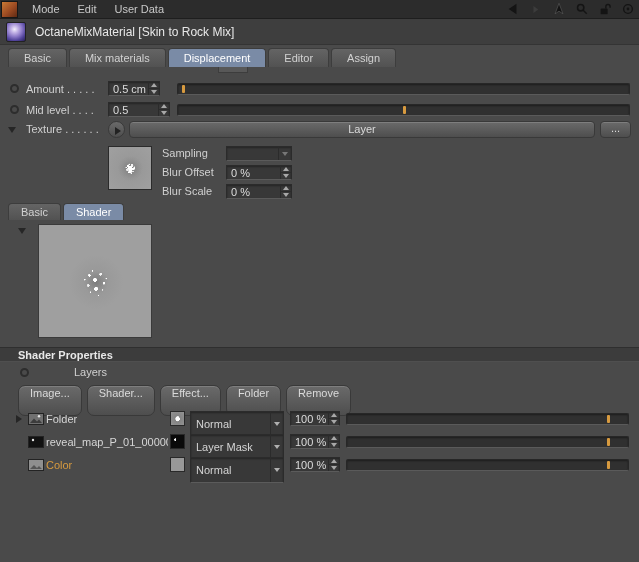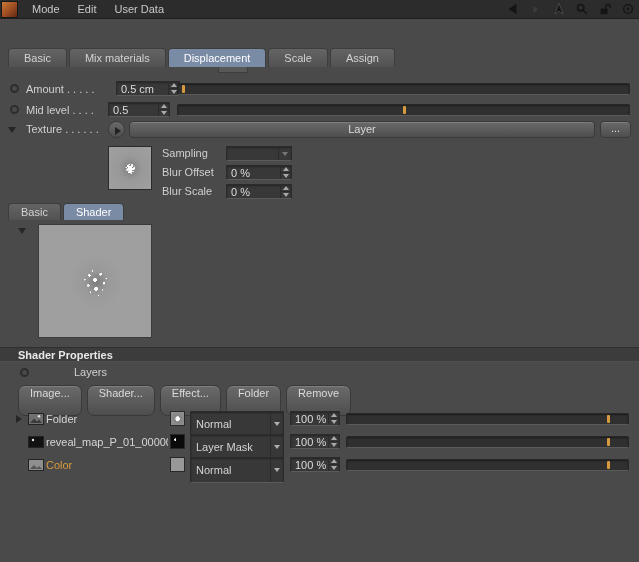--- a/index.html
+++ b/index.html
@@ -157,33 +157,37 @@
         </svg>
     </span>
     <span class="mbicon">
       <svg width="14" height="14" viewBox="0 0 16 16">
           <circle cx="8" cy="8" r="5" fill="none" stroke="#141414" stroke-width="1.6"></circle>
           <circle cx="8" cy="8" r="1.6" fill="#141414"></circle>
         </svg>
     </span>
   </div>
 
+  <div class="titlebar">
+    <span class="mat-thumb"></span>
+    <span class="win-title">OctaneMixMaterial [Skin to Rock Mix]</span>
+  </div>
 
   <div class="tabbar main">
     <div class="tab">Basic</div>
     <div class="tab">Mix materials</div>
     <div class="tab active">Displacement</div>
-    <div class="tab">Scale</div>
+    <div class="tab">Editor</div>
     <div class="tab">Assign</div>
   </div>
   <div class="tab-stub"></div>
 
   <span class="key-dot" style="left:10px; top:84px;"></span>
   <span class="plabel" style="left:26px; top:81px; line-height:16px;">Amount . . . . .</span>
-  <div class="field" style="left:116px; top:81px; width:64px; height:15px;">
+  <div class="field" style="left:108px; top:81px; width:52px; height:15px;">
     <span class="val">0.5 cm</span>
     <span class="stepper">
         <span class="s-up"></span>
         <span class="s-down"></span>
       </span>
   </div>
   <div class="slider" style="left:177px; top:83px; width:453px; height:12px;">
     <span class="marker" style="left: 1.2%;"></span>
   </div>
 

